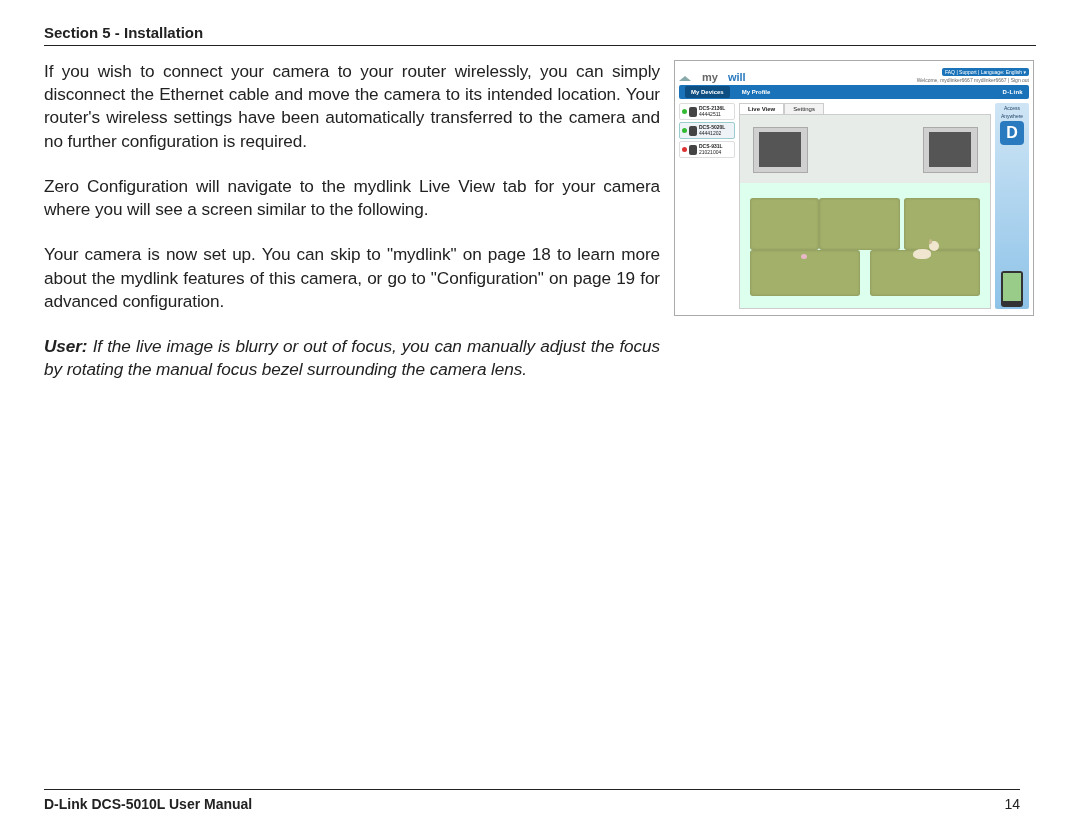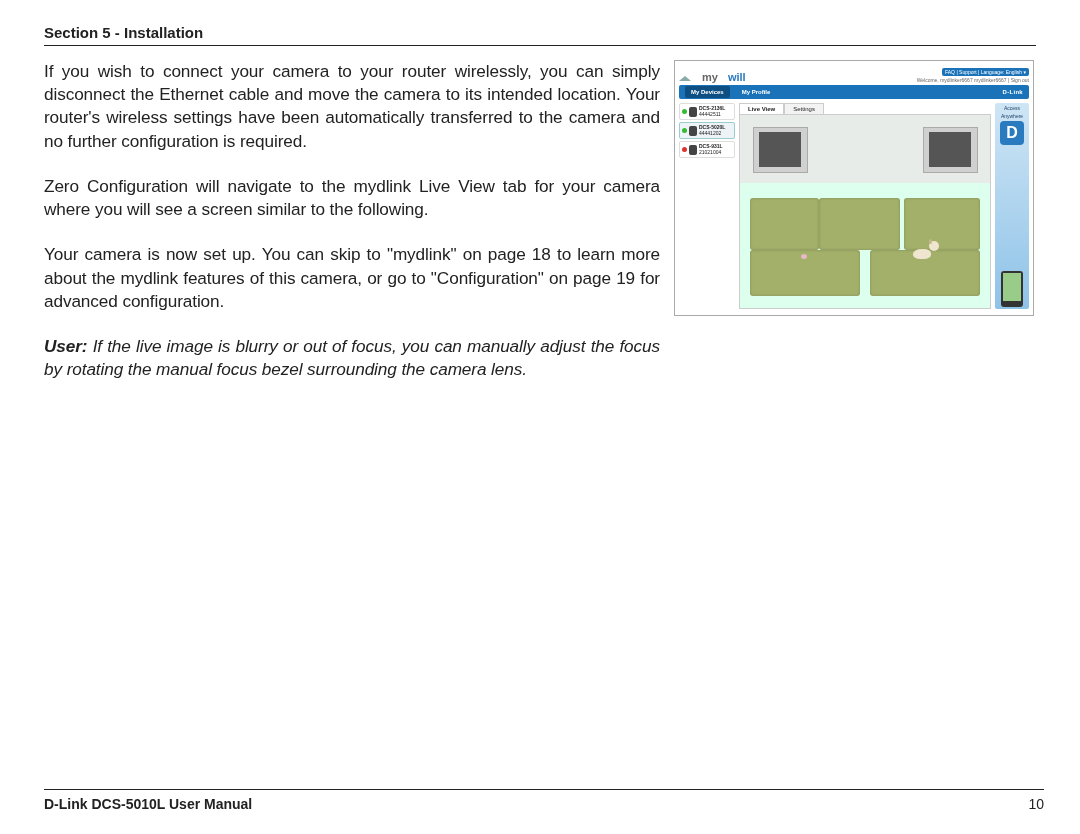--- a/index.html
+++ b/index.html
@@ -108,21 +108,21 @@
     padding:2px; gap:2px; color:#246; font-size:5px; text-align:center;
   }
   .side-ad .d {
     width:24px;height:24px;background:#2a7abf;border-radius:4px;color:#fff;
     font-weight:700;font-size:16px;display:flex;align-items:center;justify-content:center;
   }
   .side-ad .phone{width:22px;height:36px;background:#333;border-radius:3px;margin-top:auto;position:relative;}
   .side-ad .phone::after{content:"";position:absolute;inset:2px 2px 6px 2px;background:#9c8;}
   .footer {
     position: absolute;
-    left: 44px; right: 36px; bottom: 22px;
+    left: 44px; right: 60px; bottom: 22px;
     border-top: 1.5px solid #222;
     padding-top: 6px;
     display:flex; justify-content:space-between;
     font-size: 14px;
   }
   .footer .ftitle { font-weight:700; }
 </style>
 </head>
 <body>
 
@@ -204,14 +204,14 @@
           <div class="d">D</div>
           <div class="phone"></div>
         </div>
       </div>
     </div>
   </div>
 </div>
 
 <div class="footer">
   <span class="ftitle">D-Link DCS-5010L User Manual</span>
-  <span>10</span>
+  <span>14</span>
 </div>
 
 </body></html>

